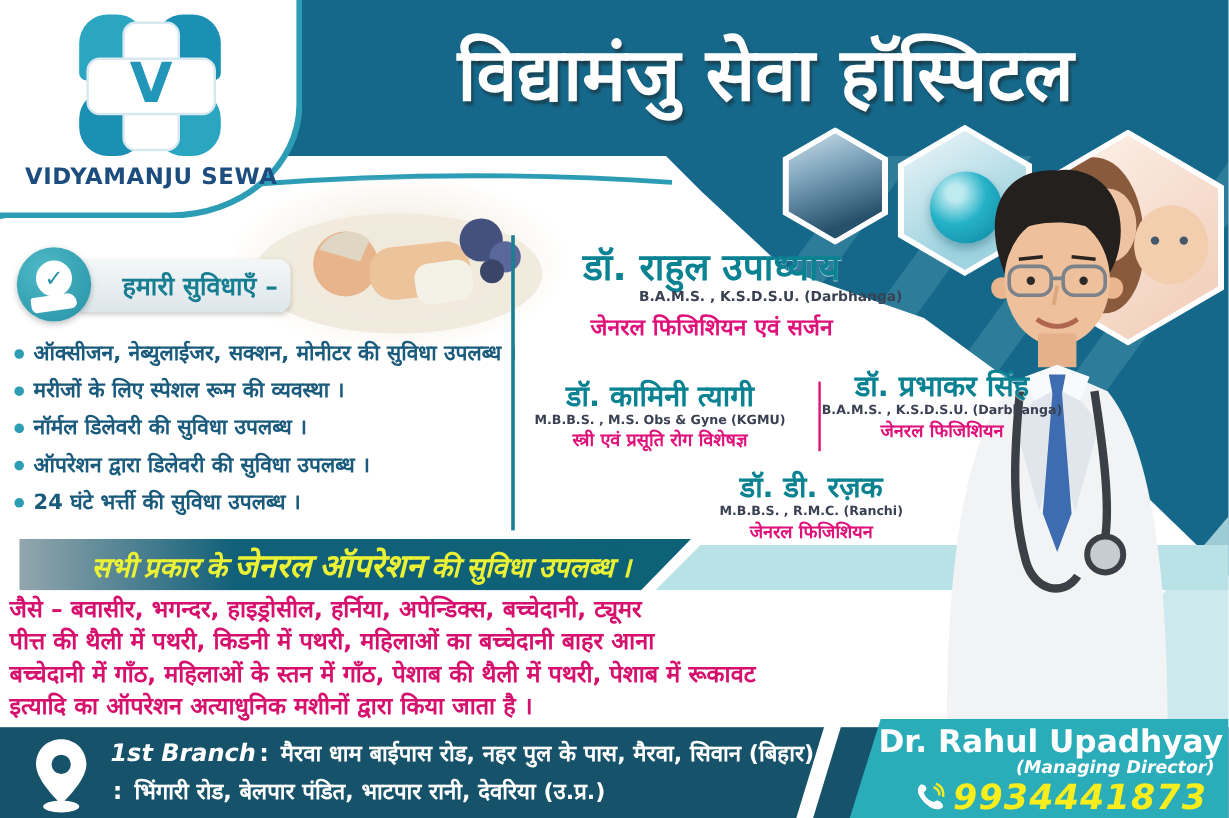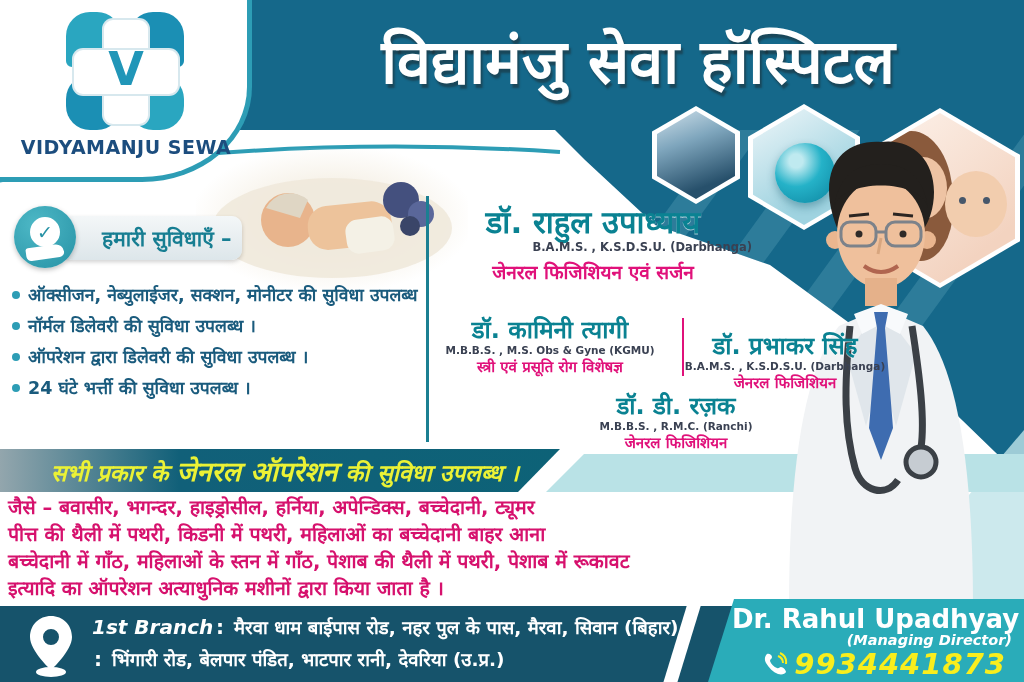--- a/index.html
+++ b/index.html
@@ -75,32 +75,32 @@
   
   .doc { position:absolute; z-index:3; text-align:center; }
   .doc .dname { font-weight:800; color:#0a8292; text-shadow:0 1px 0 rgba(255,255,255,.6); white-space:nowrap; }
   .doc .ddeg { font-weight:700; color:#3a4152; }
   .doc .dspec { font-weight:800; color:#e0117a; white-space:nowrap; }
   .doc1 { left:428px; top:200px; width:330px; }
   .doc1 .dname { font-size:31px; }
   .doc1 .ddeg { font-size:11.5px; text-align:right; padding-right:6px; margin-top:-2px; }
   .doc1 .dspec { font-size:19px; margin-top:5px; }
   .doc2 { left:424px; top:312px; width:252px; }
-  .doc3 { left:666px; top:328px; width:238px; }
+  .doc3 { left:666px; top:304px; width:238px; }
   .doc4 { left:548px; top:388px; width:256px; }
   .doc-sm .dname { font-size:24px; }
   .doc-sm .ddeg { font-size:10.5px; margin-top:-1px; }
   .doc-sm .dspec { font-size:15px; margin-top:0; }
   .doc-div { position:absolute; left:682px; top:318px; width:2px; height:58px; background:#e0117a; z-index:3; }
 
   
-  .op-banner { position:absolute; left:0; top:449px; width:560px; height:43px; z-index:3;
+  .op-banner { position:absolute; left:16px; top:449px; width:560px; height:43px; z-index:3;
     background:linear-gradient(90deg,#93a6ad 0%,#116079 32%,#0d6277 100%);
     clip-path:polygon(0 0,560px 0,518px 43px,0 43px);
-    display:flex; align-items:center; justify-content:center; padding:0 56px 0 66px; }
+    display:flex; align-items:center; justify-content:center; padding:0 56px 0 66px;font-family:Liberation Serif, serif; }
   .op-banner .txt { font-size:23px; font-weight:800; font-style:italic; color:#ebf235; white-space:nowrap; }
   .op-banner .hl { font-size:27px; }
   .pale-band { position:absolute; left:546px; top:454px; width:478px; height:38px; z-index:1;
     background:#b9e2e6; clip-path:polygon(38px 0,100% 0,100% 100%,0 100%); }
 
   
   .op-detail { position:absolute; left:8px; top:494px; width:760px; z-index:3; }
   .op-detail div { font-size:19.5px; font-weight:800; color:#d6116d; line-height:27px; white-space:nowrap; }
 
   
@@ -193,20 +193,24 @@
 
   <div class="fac-head">हमारी सुविधाएँ –</div>
   <div class="fac-icon">
     <span class="ring">✓</span>
     <span class="hand"></span>
   </div>
   <ul class="fac-list">
     <li>
         <span class="dot"></span>
         <span>ऑक्सीजन, नेब्युलाईजर, सक्शन, मोनीटर की सुविधा उपलब्ध ।</span>
+      </li>
+    <li>
+        <span class="dot"></span>
+        <span>मरीजों के लिए स्पेशल रूम की व्यवस्था ।</span>
       </li>
     <li>
         <span class="dot"></span>
         <span>नॉर्मल डिलेवरी की सुविधा उपलब्ध ।</span>
       </li>
     <li>
         <span class="dot"></span>
         <span>ऑपरेशन द्वारा डिलेवरी की सुविधा उपलब्ध ।</span>
       </li>
     <li>

